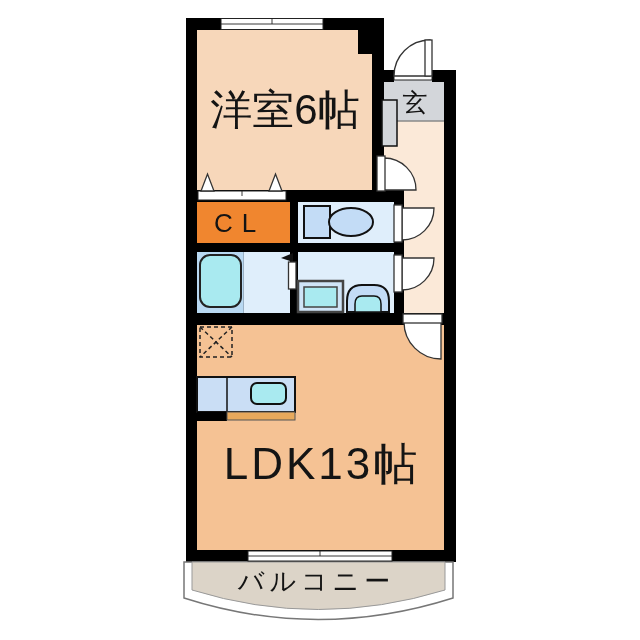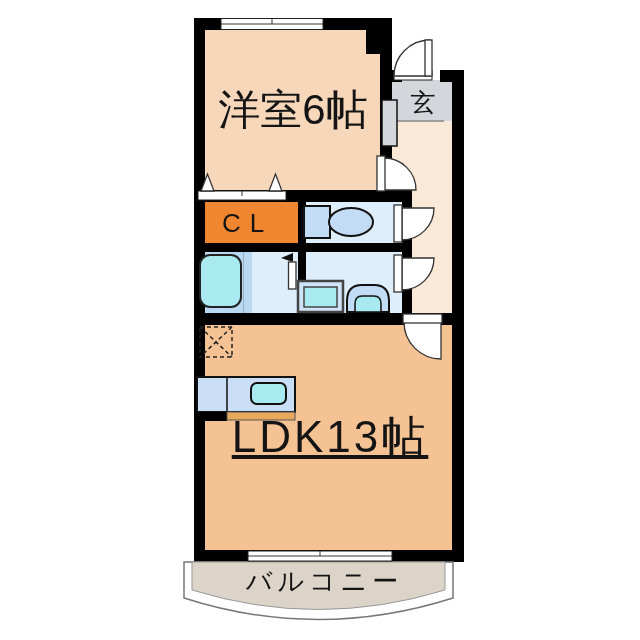--- a/index.html
+++ b/index.html
@@ -1,20 +1,20 @@
 <!DOCTYPE html>
 <html style="--wall: #000000; --floor-peach: #f7d7ba; --hall-cream: #fbe9d8; --genkan-gray: #d3d6da; --closet-orange: #f0862f; --room-blue: #dfeefb; --bath-blue: #b9d9f2; --cyan: #a9eaf0; --fixture-blue: #c3dcf6; --kitchen-blue: #cadef5; --counter-tan: #e8a95c; --ldk-orange: #f5c294; --balcony-gray: #dcd4c8;"><head>
 <meta charset="utf-8">
 <style>
   html,body{margin:0;padding:0;background:#ffffff;}
   .stage{
     position:relative;width:640px;height:640px;background:#fff;overflow:hidden;
     font-family:"Liberation Sans","DejaVu Sans",sans-serif;color:#141414;
   }
-  .floor,.wall,.label{position:absolute;box-sizing:border-box;margin-left:8px;}
+  .floor,.wall,.label{position:absolute;box-sizing:border-box;}
   .wall{background:var(--wall);}
   .floor-western{background:var(--floor-peach);}
   .floor-genkan{background:var(--genkan-gray);}
   .floor-hall{background:var(--hall-cream);}
   .floor-closet{background:var(--closet-orange);}
   .floor-blue{background:var(--room-blue);}
   .floor-bath{background:var(--bath-blue);}
   .floor-ldk{background:var(--ldk-orange);}
   .label{display:flex;align-items:center;justify-content:center;line-height:1;}
   .svg-overlay{position:absolute;left:0;top:0;pointer-events:none;}
@@ -148,17 +148,17 @@
       <line x1="232" y1="327" x2="200" y2="357"></line>
     </g>
   </svg>
 
   <div class="label" style="left:197px;top:88px;width:176px;height:44px;font-size:42px;">洋室6帖</div>
 
   <div class="label" style="left:386px;top:88px;width:58px;height:28px;font-size:25px;">玄</div>
 
   <div class="label" style="left:197px;top:206px;width:70px;height:34px;font-size:26px;letter-spacing:9px;padding-left:15px;">CL</div>
 
-  <div class="label" style="left:197px;top:415px;width:247px;height:44px;font-size:44px;letter-spacing:3px;padding-left:3px;text-decoration:underline;">LDK13帖</div>
+  <div class="label" style="left:197px;top:442px;width:247px;height:44px;font-size:44px;letter-spacing:3px;padding-left:3px;">LDK13帖</div>
 
   <div class="label" style="left:204px;top:567px;width:220px;height:28px;font-size:26px;letter-spacing:5px;padding-left:5px;">バルコニー</div>
 
 </div>
 
 </body></html>

